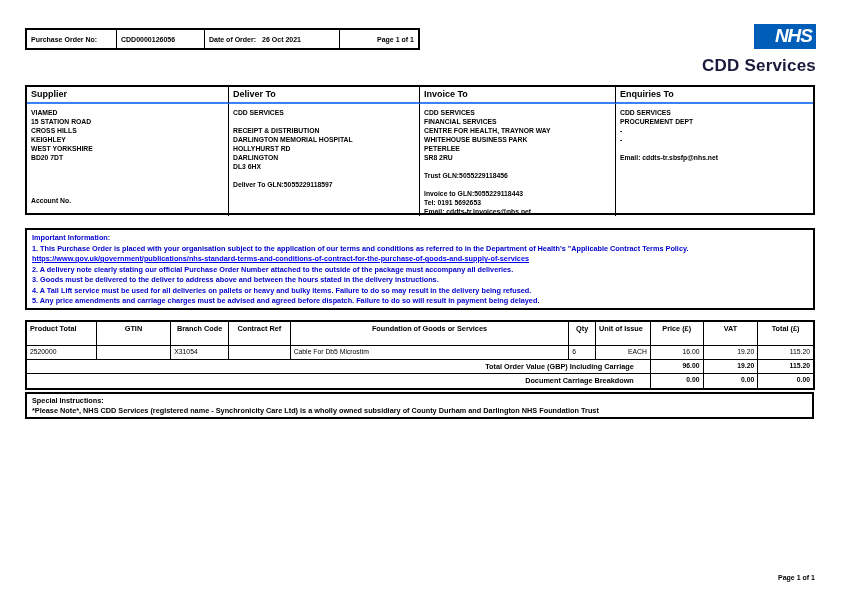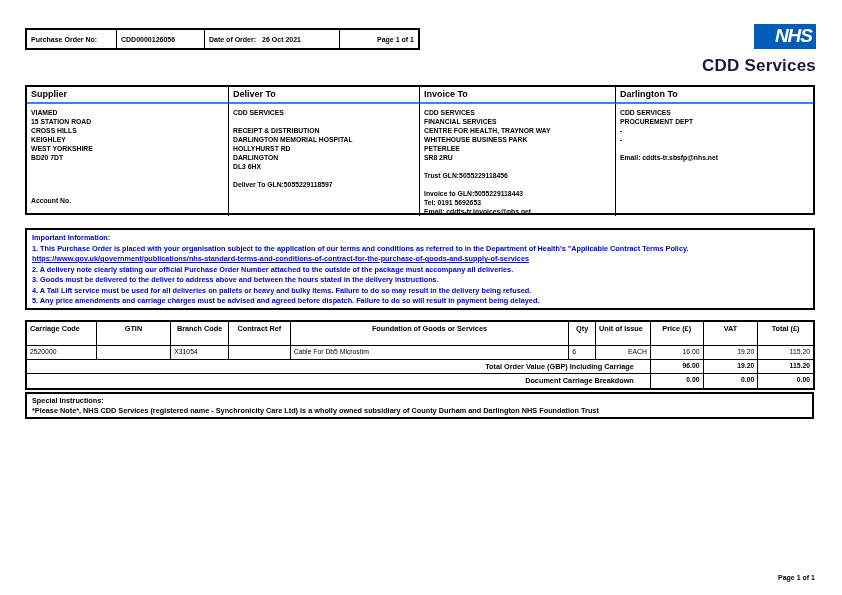--- a/index.html
+++ b/index.html
@@ -78,21 +78,21 @@
     <div class="cell">Page 1 of 1</div>
   </div>
 
   <div class="nhs-logo">NHS</div>
   <div class="org-name">CDD Services</div>
 
   <div class="addr-table">
     <div class="addr-head">Supplier</div>
     <div class="addr-head">Deliver To</div>
     <div class="addr-head">Invoice To</div>
-    <div class="addr-head last">Darlington To</div>
+    <div class="addr-head last">Enquiries To</div>
 
     <div class="addr-body">
       <div class="addr-line">VIAMED</div>
       <div class="addr-line">15 STATION ROAD</div>
       <div class="addr-line">CROSS HILLS</div>
       <div class="addr-line">KEIGHLEY</div>
       <div class="addr-line">WEST YORKSHIRE</div>
       <div class="addr-line">BD20 7DT</div>
       <div class="account-label">Account No.</div>
     </div>
@@ -138,21 +138,21 @@
     <div class="imp-line">Important Information:</div>
     <div class="imp-line">1.  This Purchase Order is placed with your organisation subject to the application of our terms and conditions as referred to in the Department of Health's "Applicable Contract Terms Policy.</div>
     <div class="imp-line imp-link">https://www.gov.uk/government/publications/nhs-standard-terms-and-conditions-of-contract-for-the-purchase-of-goods-and-supply-of-services</div>
     <div class="imp-line">2. A delivery note clearly stating our official Purchase Order Number attached to the outside of the package must accompany all deliveries.</div>
     <div class="imp-line">3. Goods must be delivered to the deliver to address above and between the hours stated in the delivery instructions.</div>
     <div class="imp-line">4. A Tail Lift service must be used for all deliveries on pallets or heavy and bulky items.  Failure to do so may result in the delivery being refused.</div>
     <div class="imp-line">5. Any price amendments and carriage charges must be advised and agreed before dispatch.  Failure to do so will result in payment being delayed.</div>
   </div>
 
   <div class="items-table">
-    <div class="it-cell it-head left">Carriage Code</div>
+    <div class="it-cell it-head left">Product Total</div>
     <div class="it-cell it-head">GTIN</div>
     <div class="it-cell it-head">Branch Code</div>
     <div class="it-cell it-head">Contract Ref</div>
     <div class="it-cell it-head">Foundation of Goods or Services</div>
     <div class="it-cell it-head">Qty</div>
     <div class="it-cell it-head left">Unit of Issue</div>
     <div class="it-cell it-head">Price (£)</div>
     <div class="it-cell it-head">VAT</div>
     <div class="it-cell it-head lastcol">Total (£)</div>
 

